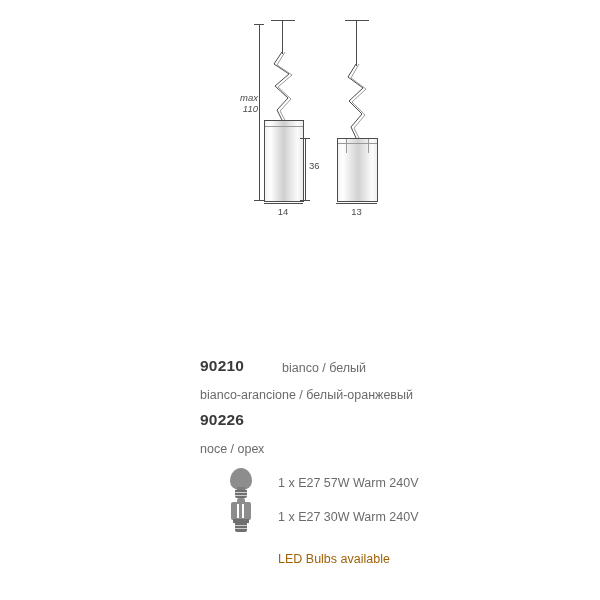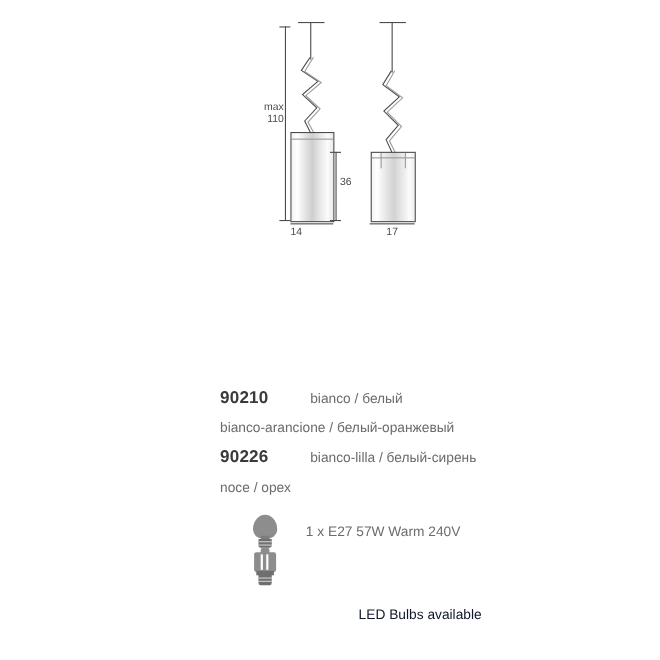--- a/index.html
+++ b/index.html
@@ -92,20 +92,21 @@
   
   .dim-max {
     position: absolute;
     left: 1px;
     top: 72px;
     width: 32px;
     text-align: right;
     font-size: 9.5px;
     line-height: 11px;
     color: #4c4c4c;
+    font-style: italic;
   }
   .vline {
     position: absolute;
     width: 1px;
     background: #4c4c4c;
   }
   .hline {
     position: absolute;
     height: 1px;
     background: #4c4c4c;
@@ -121,21 +122,21 @@
     top: 140px;
     font-size: 9.5px;
     color: #4c4c4c;
     text-align: center;
   }
   .dim-14 {
     position: absolute;
     left: 39px;
     top: 186px;
     width: 38px;
-    text-align: left;
+    text-align: center;
     font-size: 9.5px;
     color: #4c4c4c;
   }
   .dim-15 {
     position: absolute;
     left: 111px;
     top: 186px;
     width: 41px;
     text-align: center;
     font-size: 9.5px;
@@ -207,21 +208,21 @@
 
   
   .codes {
     position: absolute;
     left: 200px;
     top: 348px;
     width: 390px;
   }
   .code-row {
     display: flex;
-    align-items: center;
+    align-items: flex-end;
     height: 27px;
   }
   .code-num {
     width: 82px;
     font-size: 15.5px;
     font-weight: bold;
     color: #3a3a3a;
     letter-spacing: 0.2px;
   }
   .code-desc {
@@ -334,22 +335,21 @@
     background: #cfcfcf;
   }
   .cfl-base::before { top: 3px; }
   .cfl-base::after  { top: 6px; }
 
   .led-note {
     position: absolute;
     left: 278px;
     top: 552px;
     font-size: 12.5px;
-    color: #0f172a;
-    margin-left: 48px;
+    color: #a16207;
   }
 </style>
 </head>
 <body>
 
 <div class="sheet">
 
   <div class="drawing">
 
     <div class="ceiling" style="left:46px; top:0px; width:24px;"></div>
@@ -386,35 +386,34 @@
       <div class="capline"></div>
       <div class="topline"></div>
     </div>
 
     <div class="vline" style="left:80px; top:118px; height:62px;"></div>
     <div class="tick-h" style="left:75px; top:118px; width:10px;"></div>
     <div class="tick-h" style="left:75px; top:180px; width:10px;"></div>
     <div class="dim-36">36</div>
 
     <div class="hline" style="left:111px; top:183px; width:41px;"></div>
-    <div class="dim-15">17</div>
+    <div class="dim-15">13</div>
   </div>
 
 
   <div class="codes">
     <div class="code-row">
       <div class="code-num">90210</div>
       <div class="code-desc">bianco / белый</div>
     </div>
     <div class="code-row">
       <div class="code-desc">bianco-arancione / белый-оранжевый</div>
     </div>
     <div class="code-row">
       <div class="code-num">90226</div>
-      <div class="code-desc">bianco-lilla / белый-сирень</div>
     </div>
     <div class="code-row">
       <div class="code-desc">noce / орех</div>
     </div>
   </div>
 
   <div class="bulbs">
 
     <div class="bulb-row">
       <div class="bulb-icon">
@@ -428,18 +427,19 @@
     <div class="bulb-row">
       <div class="bulb-icon">
         <div class="cfl-body"></div>
         <div class="cfl-slots">
           <i style="left:3px;"></i>
             <i style="left:8px;"></i>
         </div>
         <div class="cfl-ring"></div>
         <div class="cfl-base"></div>
       </div>
+      <div class="bulb-text">1 x E27 30W Warm 240V</div>
     </div>
   </div>
 
   <div class="led-note">LED Bulbs available</div>
 
 </div>
 
 </body></html>

